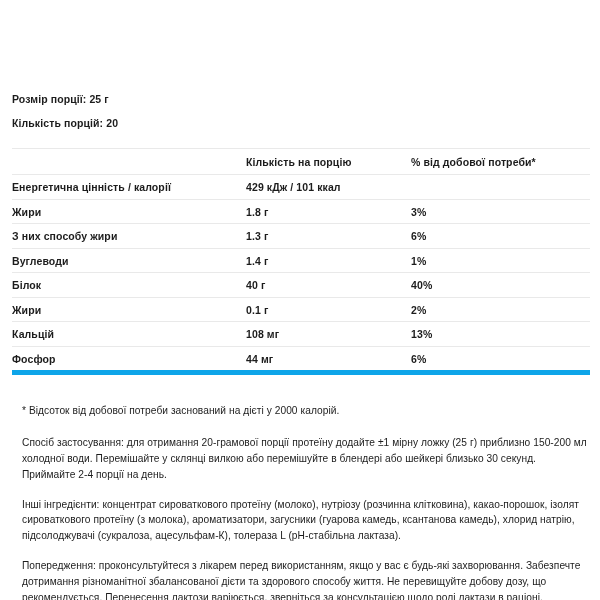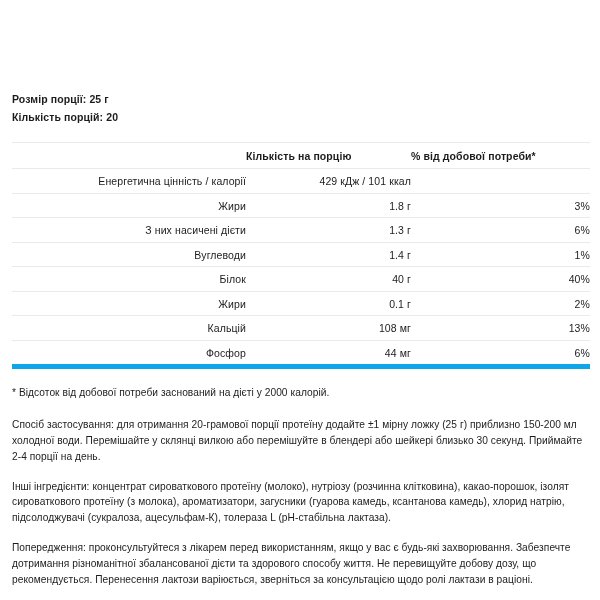--- a/index.html
+++ b/index.html
@@ -24,33 +24,33 @@
 
   
   .serving-block {
     margin: 0 0 18px 0;
   }
   .serving-line {
     font-size: 10.5px;
     font-weight: bold;
     color: #1c1c1c;
     line-height: 1.35;
-    margin-bottom: 4px;
+    margin-bottom: 10px;
     letter-spacing: 0.1px;
   }
   .serving-line:last-child {
     margin-bottom: 8px;
   }
 
   
   .nutrition-table {
     width: 578px;
     border-collapse: collapse;
     table-layout: fixed;
-    margin-bottom: 16px;
+    margin-bottom: 28px;
   }
   .nutrition-table col.c-label  { width: 234px; }
   .nutrition-table col.c-amount { width: 165px; }
   .nutrition-table col.c-daily  { width: 179px; }
 
   .nutrition-table th,
   .nutrition-table td {
     text-align: left;
     vertical-align: middle;
     font-size: 10.5px;
@@ -65,34 +65,33 @@
     border-top: 1px solid #e9e9e9;
     border-bottom: 1px solid #e9e9e9;
     height: 25px;
   }
   .nutrition-table thead th.h-label {
     
   }
 
   .nutrition-table tbody td {
     border-bottom: 1px solid #e9e9e9;
-    font-weight: normal;
+    font-weight: bold;
     color: #1c1c1c;
-    text-align: right;
   }
   .nutrition-table tbody tr:last-child td {
     border-bottom: 5px solid #0ea5e9;
   }
 
   
   .note {
     font-size: 10.2px;
     line-height: 1.55;
     color: #1c1c1c;
-    margin: 0 0 14px 0;
+    margin: 0 0 14px 10px;
     max-width: 572px;
     letter-spacing: 0.05px;
   }
   .note.footnote {
     margin-bottom: 16px;
   }
   .note:last-child {
     margin-bottom: 0;
   }
 </style>
@@ -124,21 +123,21 @@
         <td>Енергетична цінність / калорії</td>
         <td>429 кДж / 101 ккал</td>
         <td></td>
       </tr>
       <tr>
         <td>Жири</td>
         <td>1.8 г</td>
         <td>3%</td>
       </tr>
       <tr>
-        <td>З них насичені дієти</td>
+        <td>З них способу жири</td>
         <td>1.3 г</td>
         <td>6%</td>
       </tr>
       <tr>
         <td>Вуглеводи</td>
         <td>1.4 г</td>
         <td>1%</td>
       </tr>
       <tr>
         <td>Білок</td>

